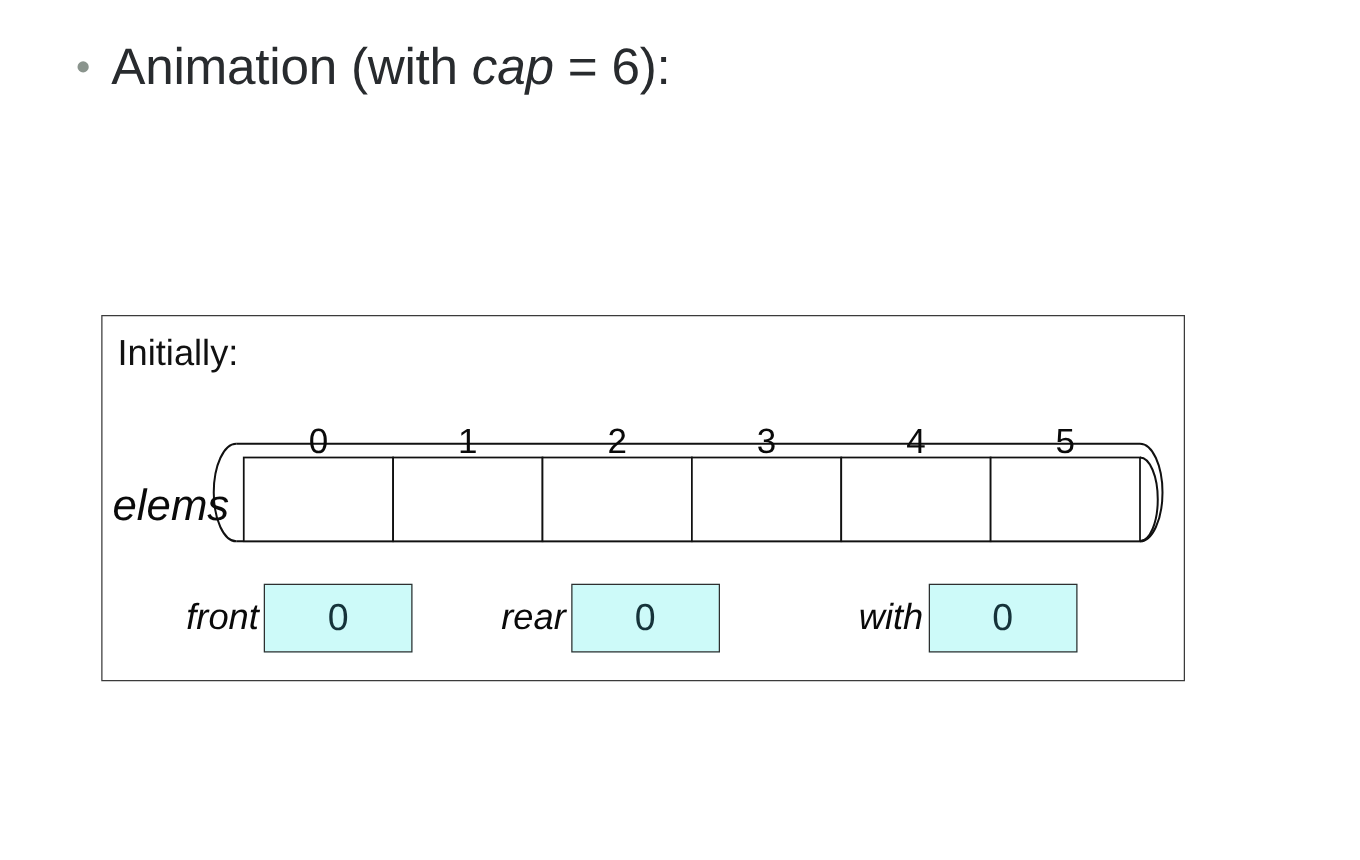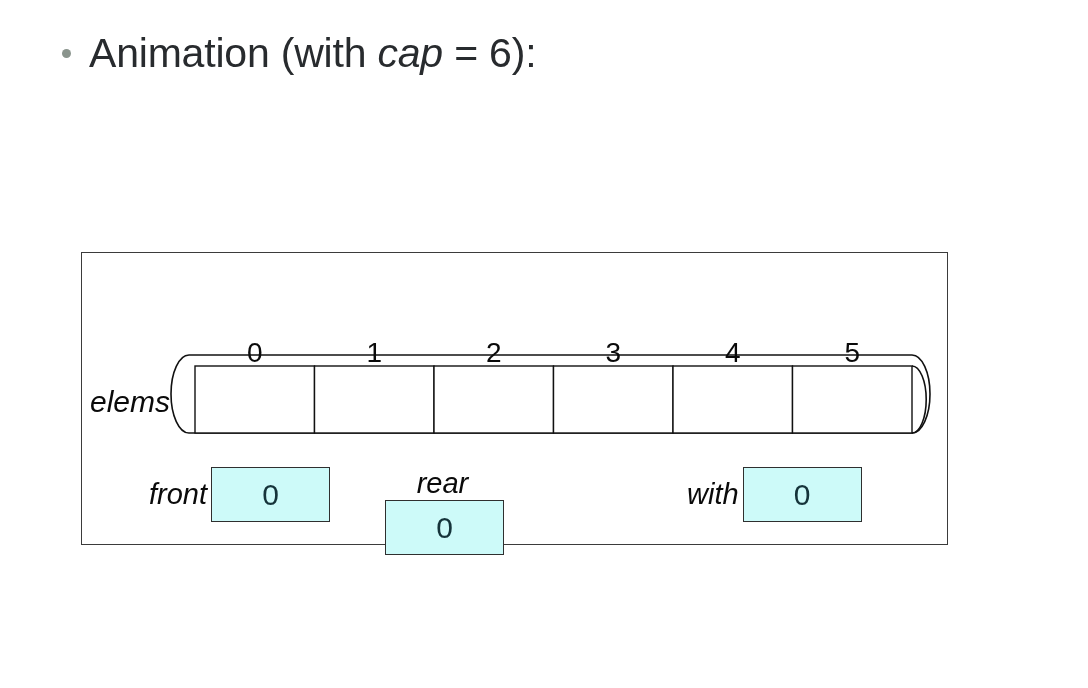--- a/index.html
+++ b/index.html
@@ -84,21 +84,21 @@
     color: #0a0a0a;
     text-align: center;
     white-space: pre;
     line-height: 1;
   }
 
   #elems-label {
     position: absolute;
     left: 8px;
     top: 132px;
-    font-size: 30px;
+    font-size: 35px;
     font-style: italic;
     color: #0a0a0a;
     white-space: pre;
   }
 
   
   .var-group {
     position: absolute;
     display: flex;
     align-items: center;
@@ -121,33 +121,34 @@
     align-items: center;
     justify-content: center;
   }
   .var-value {
     font-size: 30px;
     color: #15333a;
     line-height: 1;
   }
 
   #var-front { left: 36px; top: 214px; }
-  #var-rear  { left: 272px; top: 214px; flex-direction: column; }
+  #var-rear  { left: 288px; top: 214px; }
   #var-size  { left: 574px; top: 214px; }
 </style>
 </head>
 <body>
 
 <div id="slide-heading">
   <span class="bullet-dot"></span>
   <span class="heading-text"><span>Animation (with </span><span class="emph">cap</span><span> = 6):</span></span>
 </div>
 
 <div id="diagram-frame">
 
+  <div id="diagram-caption">Initially:</div>
 
   <div id="array-group">
     <svg width="867" height="293" viewBox="0 0 867 293">
 
       <g fill="none" stroke="#111111" stroke-width="1.6">
 
         <path d="M 107 102 L 830 102"></path>
 
         <path d="M 107 180 L 830 180"></path>
 

